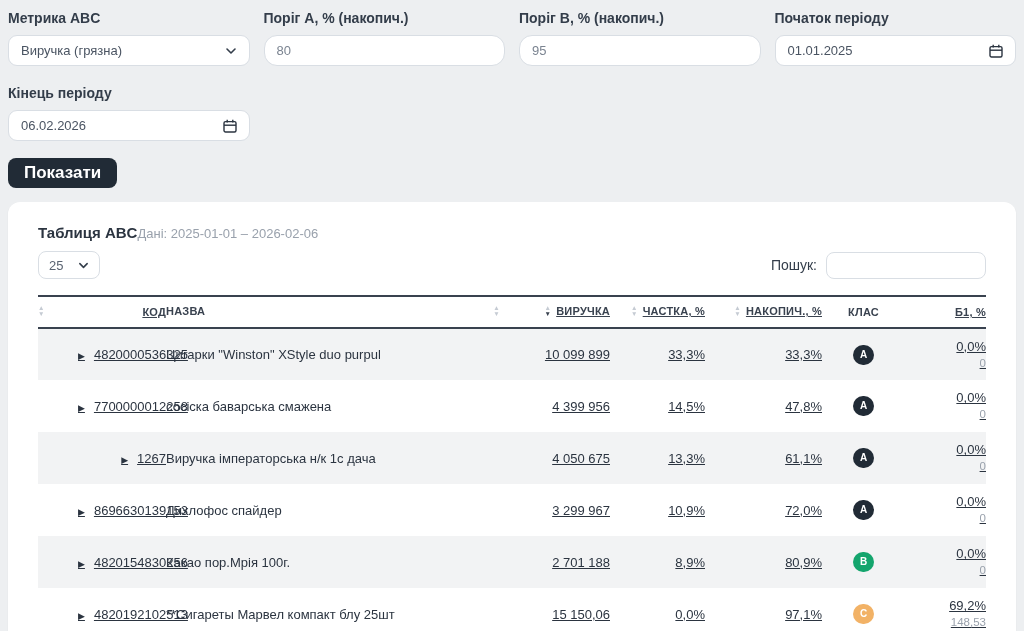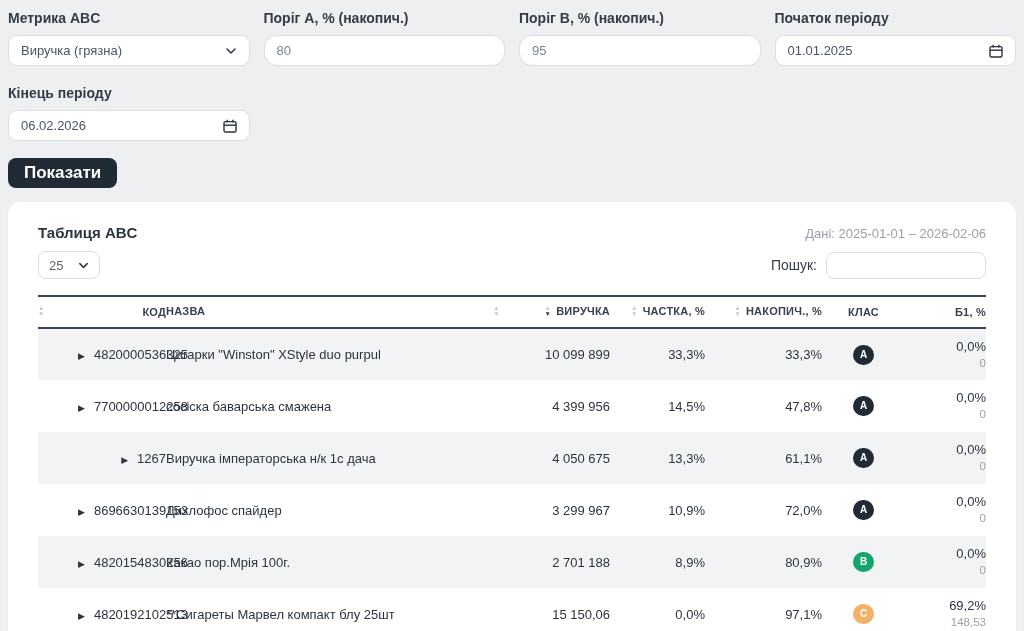--- a/index.html
+++ b/index.html
@@ -57,21 +57,21 @@
 
   
   .card {
     margin: 14px 8px 0 8px;
     background: #fff;
     border-radius: 12px;
     box-shadow: 0 1px 2px rgba(20,30,50,.06);
     padding: 22px 30px 0 30px;
     height: 500px;
   }
-  .card-head { display: flex; justify-content: space-between; align-items: baseline; gap: 48px; }
+  .card-head { display: flex; justify-content: flex-start; align-items: baseline; }
   .card-title { font-size: 15px; font-weight: 700; color: #2b3440; }
   .data-range { font-size: 13px; color: #99a1ac; }
 
   .card-controls {
     margin-top: 10px;
     display: flex; justify-content: space-between; align-items: center;
   }
   .page-size {
     width: 62px; height: 28px;
     border: 1px solid #d9dee4; border-radius: 8px;
@@ -105,21 +105,21 @@
     padding: 8px 0;
     white-space: nowrap;
   }
   .abc td {
     height: 52px;
     font-size: 13px; color: #2b3440;
     padding: 0;
     white-space: nowrap;
   }
   .abc tr.striped td { background: #f2f3f4; }
-  .al { text-align: left; }  .ar { text-align: right; }  .ac { text-align: center; }
+  .al { text-align: left; }  .ar { text-align: right; text-decoration: underline; }  .ac { text-align: center; }
   .name-pad { padding-left: 30px; }
   .b1-pad { padding-right: 18px; }
 
   .sort-icon {
     display: inline-flex; flex-direction: column;
     vertical-align: middle;
     line-height: 5px; font-size: 6.5px;
     color: #c5cbd3;
     margin: 0 5px 2px 0;
   }

